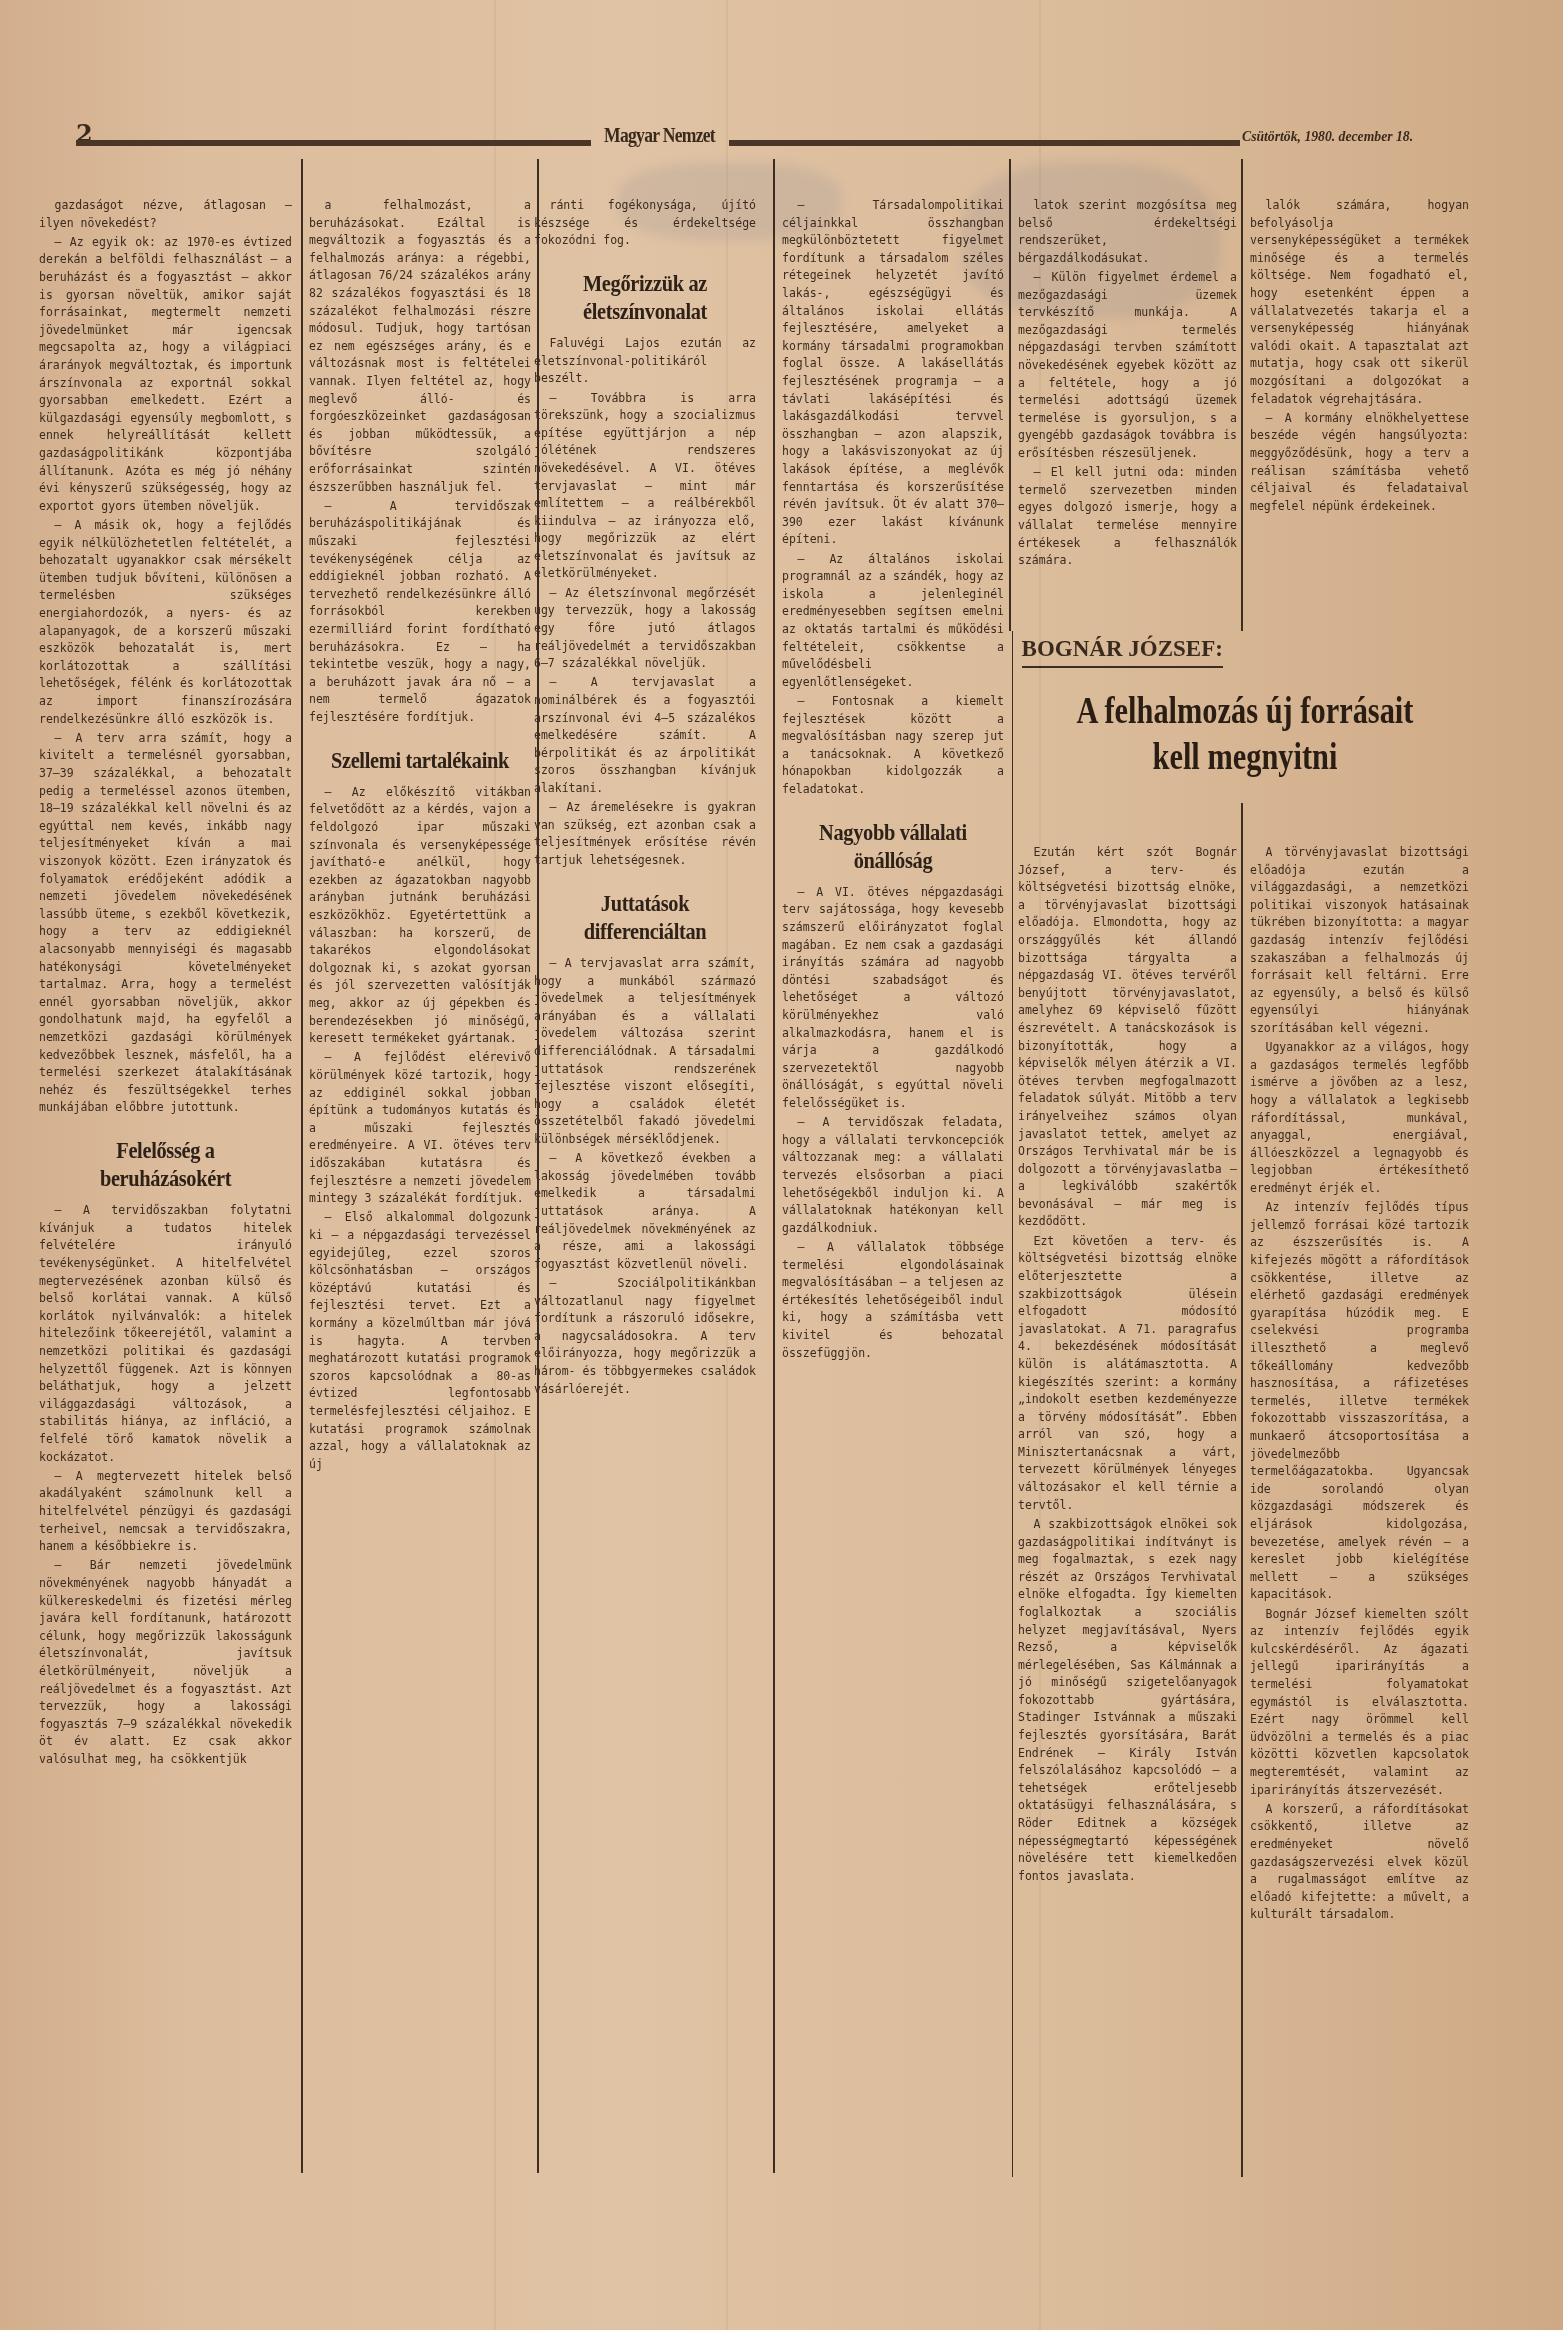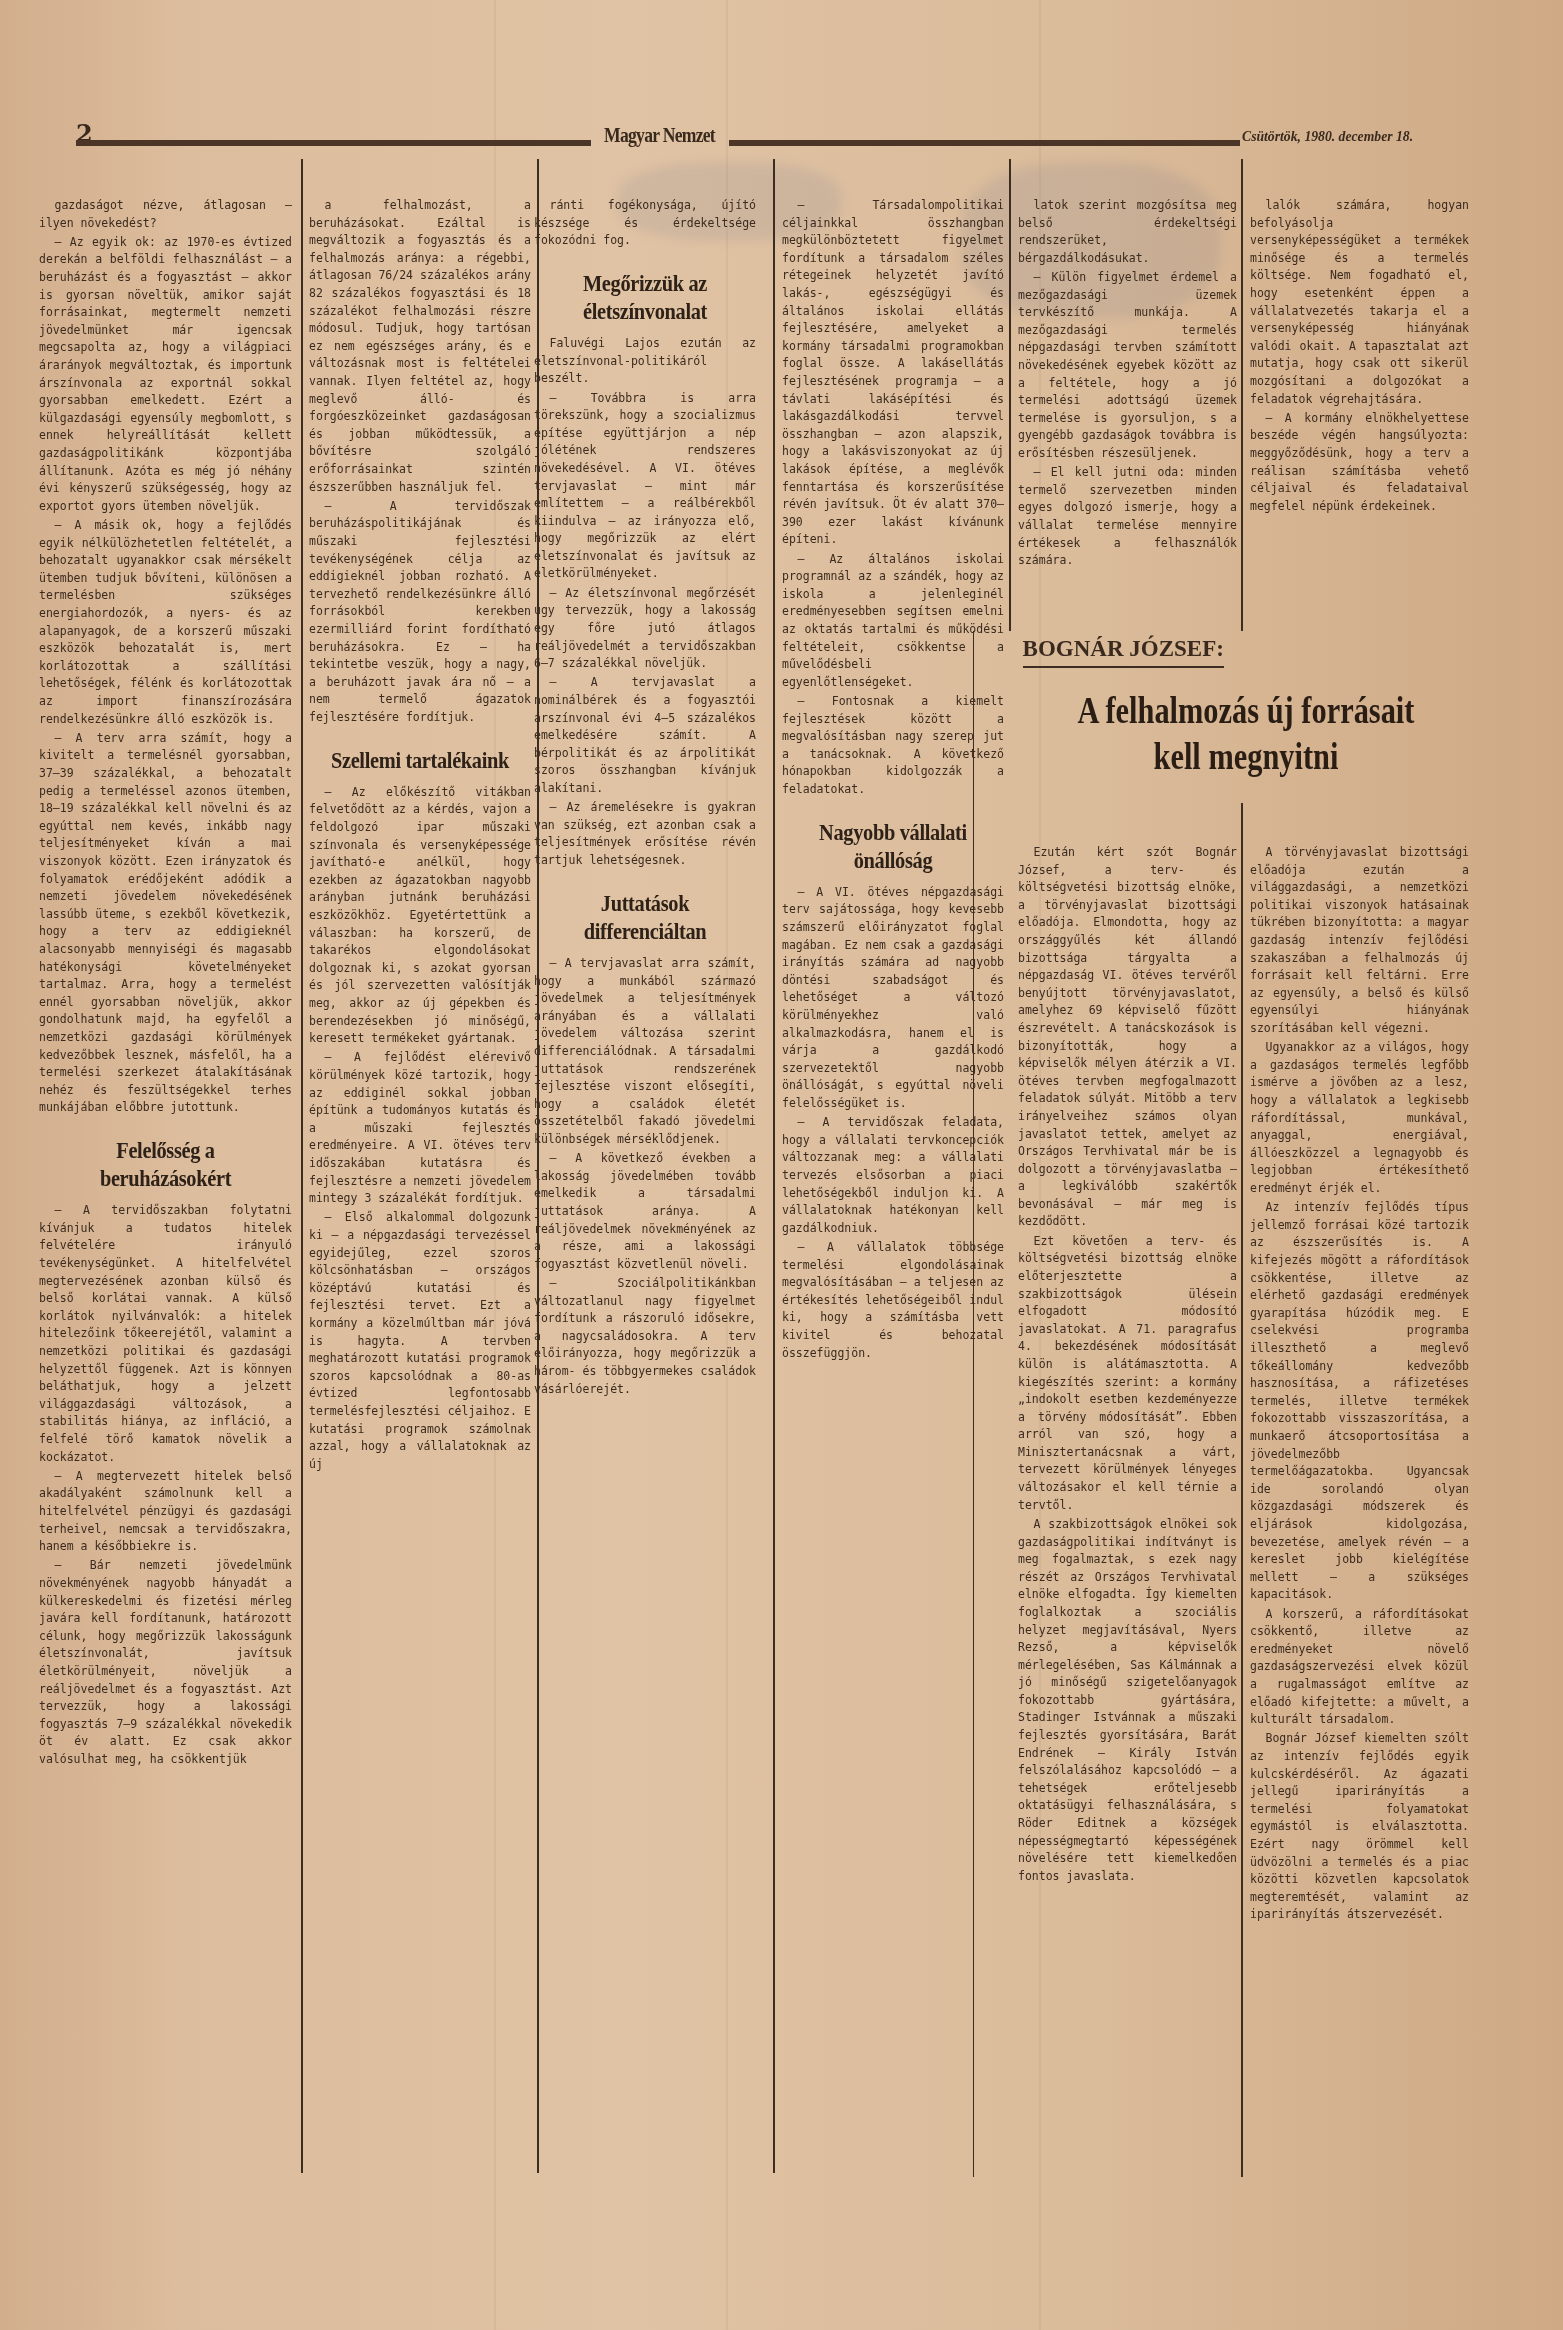--- a/index.html
+++ b/index.html
@@ -11,21 +11,21 @@
   .header{position:absolute;left:76px;top:119px;width:1323px;height:34px;}
   .page-num{position:absolute;left:0;top:0;font:bold 24px "DejaVu Serif",serif;}
   .rule{position:absolute;height:6px;background:#4a3526;top:20.6px;}
   .masthead{position:absolute;left:528px;top:3.4px;font:bold 22px "Liberation Serif",serif;letter-spacing:-0.9px;transform:scaleX(.8);transform-origin:left;}
   .dateline{position:absolute;left:1166px;top:10.3px;font:italic bold 13.7px "Liberation Serif",serif;white-space:nowrap;}
   .col{position:absolute;top:159px;font:11.5px/17.6px "DejaVu Sans Mono",monospace;color:#3b2b1f;
        text-align:justify;overflow:hidden;height:2018px;margin-top:38px;}
   .col p{margin:0 0 1.7px 0;text-indent:15.5px;}
   .vline{position:absolute;top:159px;width:1.7px;background:#3d2c20;height:2014px;}
   .sec-head{font:bold 24px/28px "Liberation Serif",serif;text-align:center;margin:19px 0 10.3px;color:#2e2118;letter-spacing:-0.4px;transform:scaleX(.85);}
-  .box{position:absolute;left:973px;top:631px;width:378px;height:1546px;border-left:1.7px solid #3d2c20;padding-left:40px;}
+  .box{position:absolute;left:1012px;top:631px;width:378px;height:1546px;border-left:1.7px solid #3d2c20;}
   .author{font:bold 23px "Liberation Serif",serif;margin:5.2px 0 0 8.6px;padding-bottom:3.4px;border-bottom:2.6px solid #3d2c20;display:inline-block;}
   .feature-title{font:bold 38px/46px "Liberation Serif",serif;text-align:center;margin:19px 0 15.5px;transform:scaleX(.8);color:#2a1d14;}
   .ink{position:absolute;background:rgba(60,80,130,.10);border-radius:40%;filter:blur(5.2px);}
 </style>
 </head>
 <body>
 
 <div class="paper">
   <div class="fold" style="left:494px"></div>
   <div class="fold" style="left:726px"></div>
@@ -114,17 +114,17 @@
   <div class="vline" style="left:1241px;top:803px;height:1374px"></div>
   <div class="col" style="left:1018px;top:806px;width:219px;height:1372px">
     <p>Ezután kért szót Bognár József, a terv- és költségvetési bizottság elnöke, a törvényjavaslat bizottsági előadója. Elmondotta, hogy az országgyűlés két állandó bizottsága tárgyalta a népgazdaság VI. ötéves tervéről benyújtott törvényjavaslatot, amelyhez 69 képviselő fűzött észrevételt. A tanácskozások is bizonyították, hogy a képviselők mélyen átérzik a VI. ötéves tervben megfogalmazott feladatok súlyát. Mitöbb a terv irányelveihez számos olyan javaslatot tettek, amelyet az Országos Tervhivatal már be is dolgozott a törvényjavaslatba — a legkiválóbb szakértők bevonásával — már meg is kezdődött.</p>
     <p>Ezt követően a terv- és költségvetési bizottság elnöke előterjesztette a szakbizottságok ülésein elfogadott módosító javaslatokat. A 71. paragrafus 4. bekezdésének módosítását külön is alátámasztotta. A kiegészítés szerint: a kormány „indokolt esetben kezdeményezze a törvény módosítását”. Ebben arról van szó, hogy a Minisztertanácsnak a várt, tervezett körülmények lényeges változásakor el kell térnie a tervtől.</p>
     <p>A szakbizottságok elnökei sok gazdaságpolitikai indítványt is meg fogalmaztak, s ezek nagy részét az Országos Tervhivatal elnöke elfogadta. Így kiemelten foglalkoztak a szociális helyzet megjavításával, Nyers Rezső, a képviselők mérlegelésében, Sas Kálmánnak a jó minőségű szigetelőanyagok fokozottabb gyártására, Stadinger Istvánnak a műszaki fejlesztés gyorsítására, Barát Endrének — Király István felszólalásához kapcsolódó — a tehetségek erőteljesebb oktatásügyi felhasználására, s Röder Editnek a községek népességmegtartó képességének növelésére tett kiemelkedően fontos javaslata.</p>
   </div>
   <div class="col" style="left:1250px;top:806px;width:219px;height:1372px">
     <p>A törvényjavaslat bizottsági előadója ezután a világgazdasági, a nemzetközi politikai viszonyok hatásainak tükrében bizonyította: a magyar gazdaság intenzív fejlődési szakaszában a felhalmozás új forrásait kell feltárni. Erre az egyensúly, a belső és külső egyensúlyi hiányának szorításában kell végezni.</p>
     <p>Ugyanakkor az a világos, hogy a gazdaságos termelés legfőbb ismérve a jövőben az a lesz, hogy a vállalatok a legkisebb ráfordítással, munkával, anyaggal, energiával, állóeszközzel a legnagyobb és legjobban értékesíthető eredményt érjék el.</p>
     <p>Az intenzív fejlődés típus jellemző forrásai közé tartozik az észszerűsítés is. A kifejezés mögött a ráfordítások csökkentése, illetve az elérhető gazdasági eredmények gyarapítása húzódik meg. E cselekvési programba illeszthető a meglevő tőkeállomány kedvezőbb hasznosítása, a ráfizetéses termelés, illetve termékek fokozottabb visszaszorítása, a munkaerő átcsoportosítása a jövedelmezőbb termelőágazatokba. Ugyancsak ide sorolandó olyan közgazdasági módszerek és eljárások kidolgozása, bevezetése, amelyek révén — a kereslet jobb kielégítése mellett — a szükséges kapacitások.</p>
+    <p>Bognár József kiemelten szólt az intenzív fejlődés egyik kulcskérdéséről. Az ágazati jellegű iparirányítás a termelési folyamatokat egymástól is elválasztotta. Ezért nagy örömmel kell üdvözölni a termelés és a piac közötti közvetlen kapcsolatok megteremtését, valamint az iparirányítás átszervezését.</p>
     <p>A korszerű, a ráfordításokat csökkentő, illetve az eredményeket növelő gazdaságszervezési elvek közül a rugalmasságot említve az előadó kifejtette: a művelt, a kulturált társadalom.</p>
-    <p>Bognár József kiemelten szólt az intenzív fejlődés egyik kulcskérdéséről. Az ágazati jellegű iparirányítás a termelési folyamatokat egymástól is elválasztotta. Ezért nagy örömmel kell üdvözölni a termelés és a piac közötti közvetlen kapcsolatok megteremtését, valamint az iparirányítás átszervezését.</p>
   </div>
 </div>
 
 
 </body></html>

